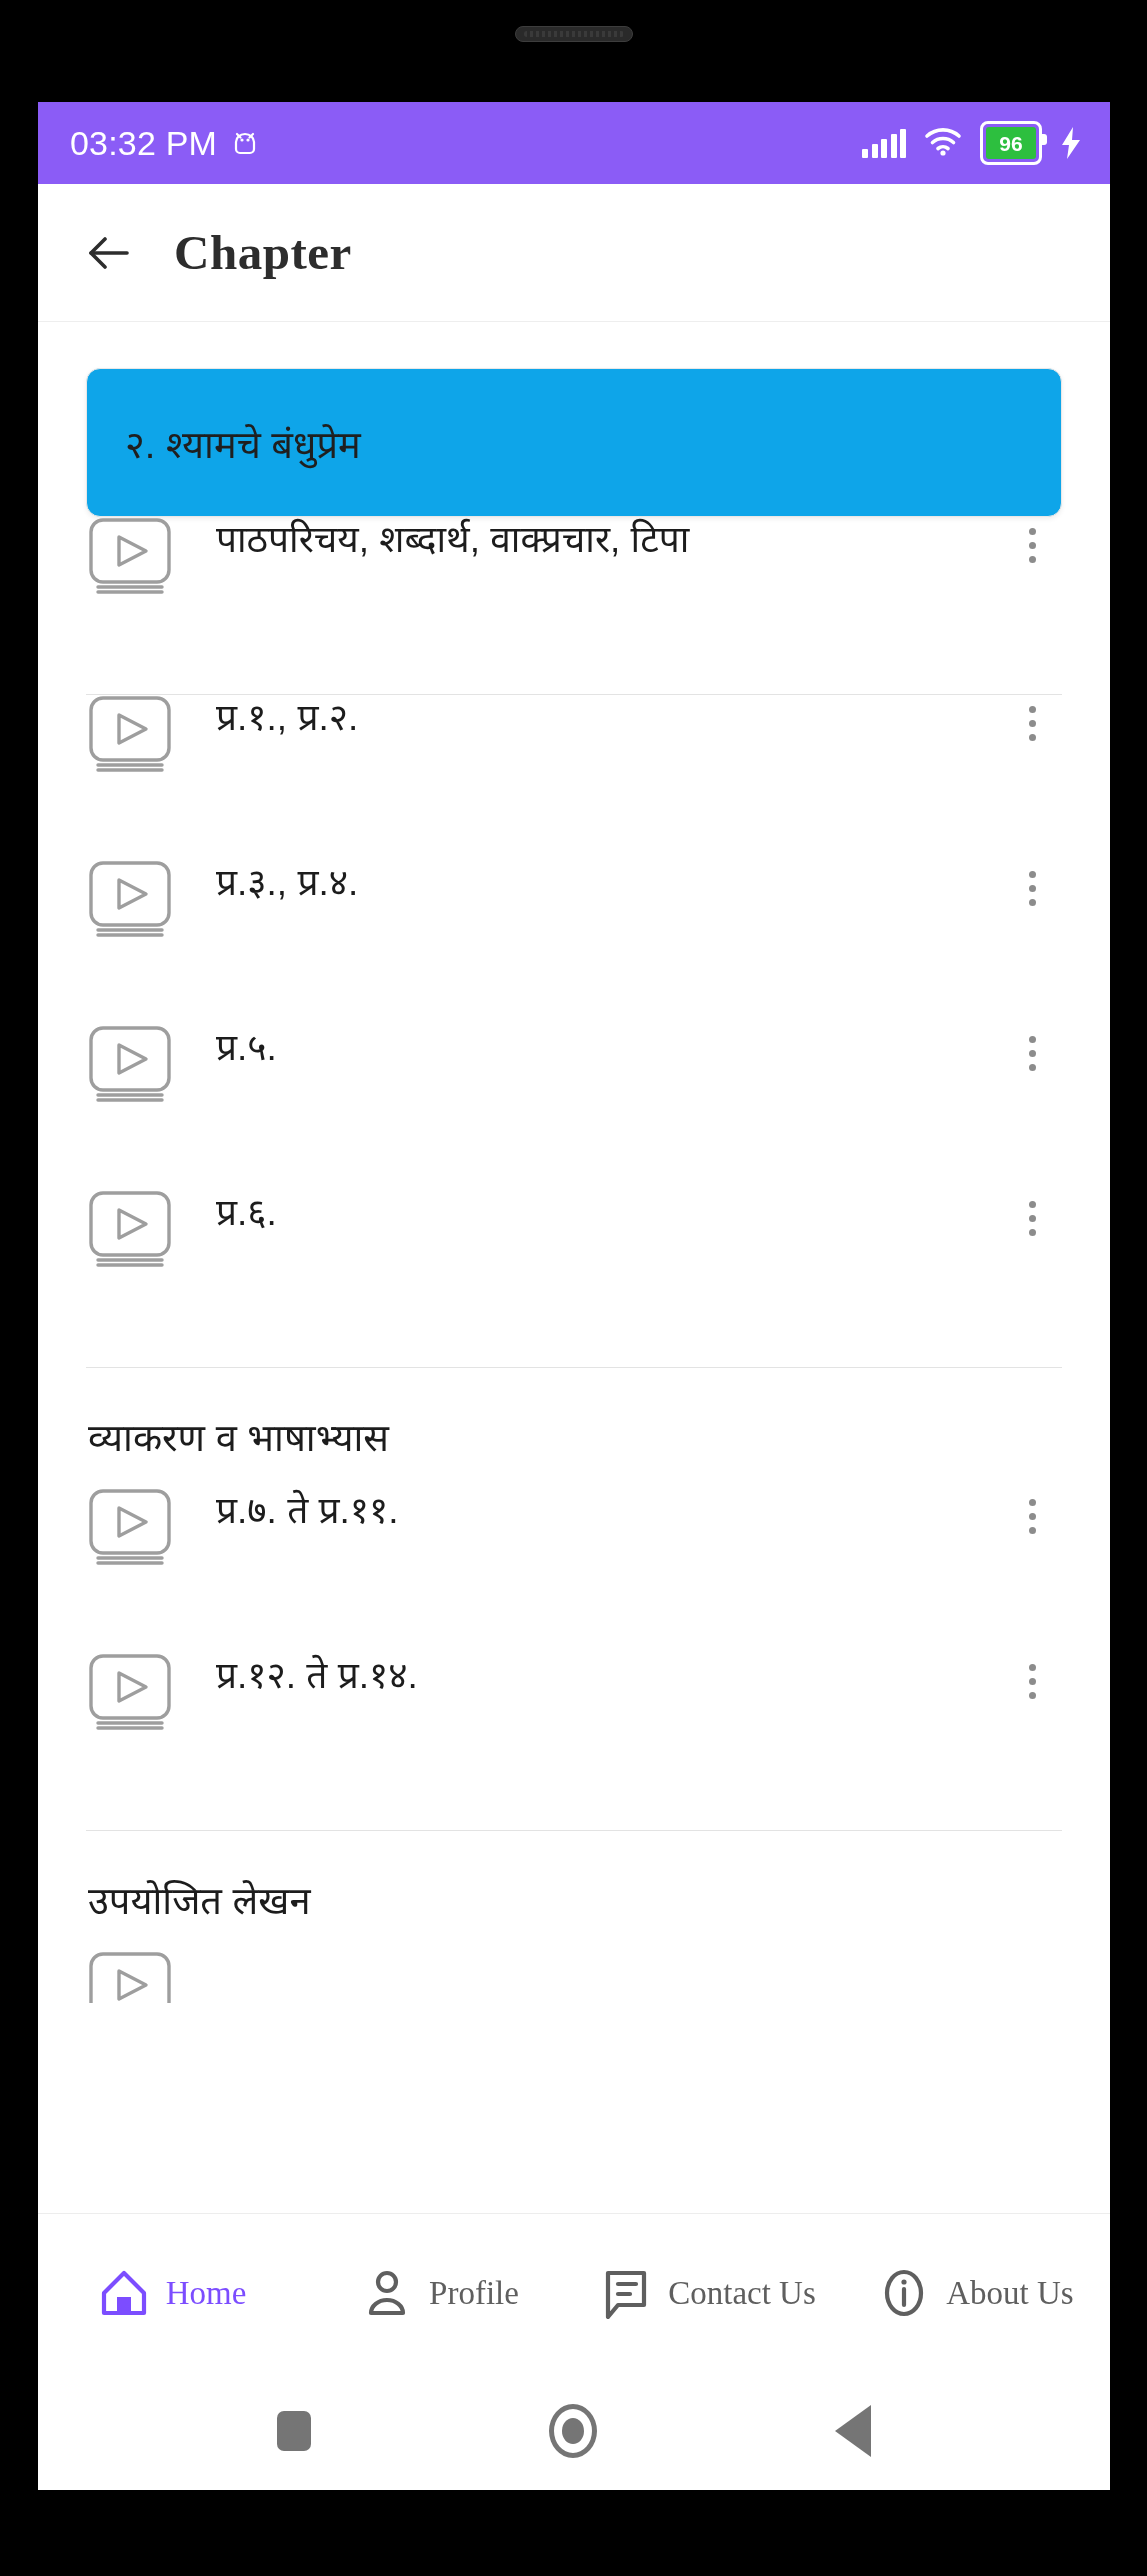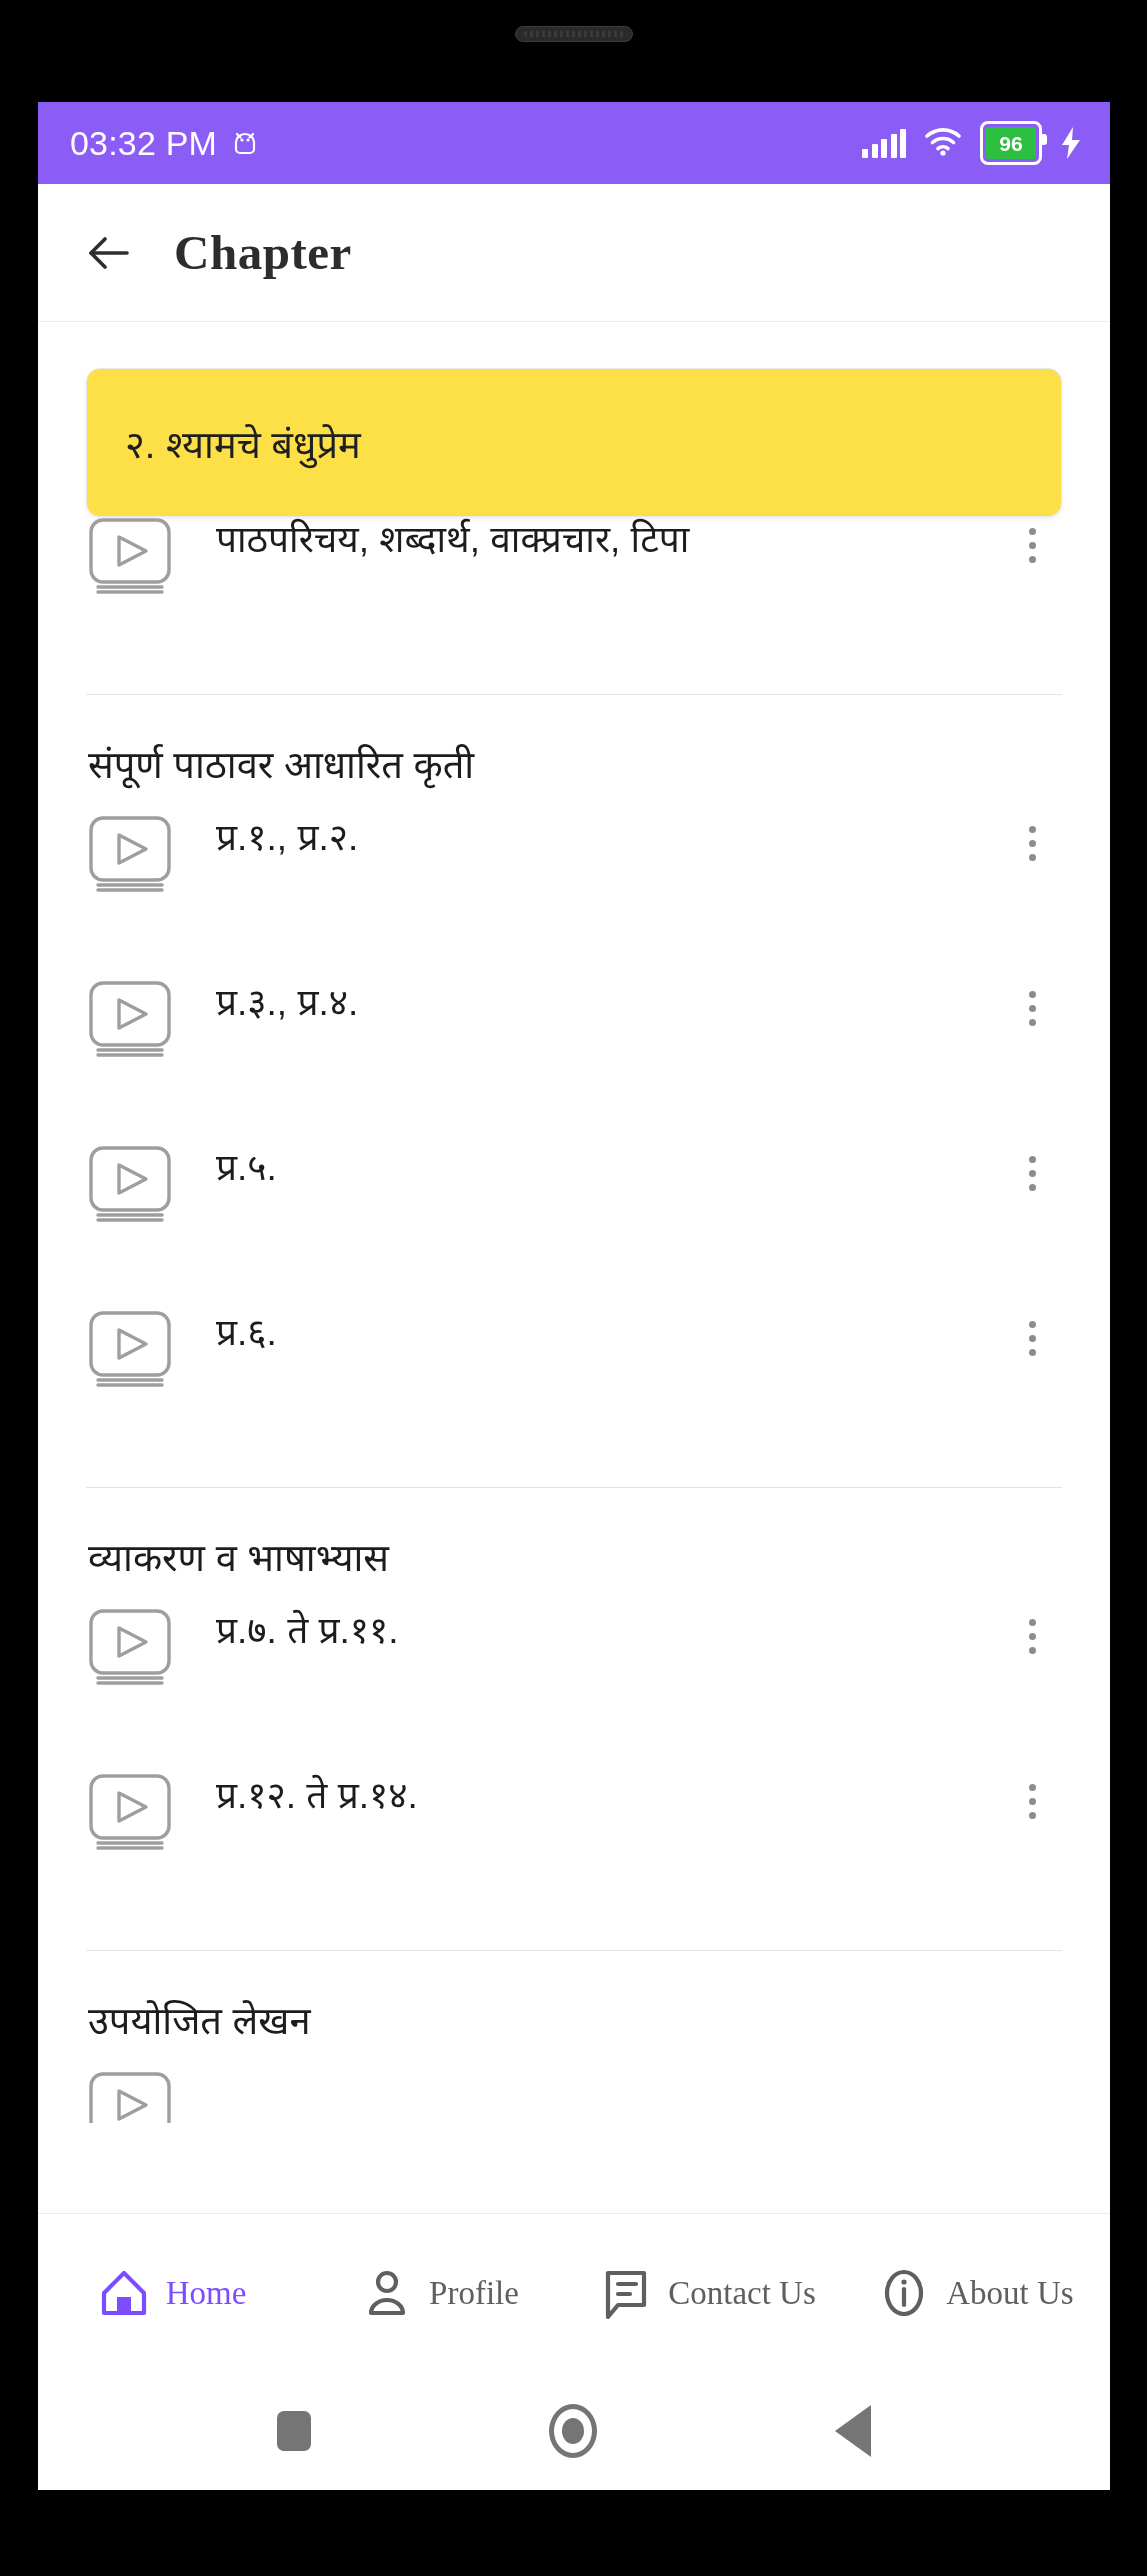--- a/index.html
+++ b/index.html
@@ -162,21 +162,21 @@
     flex: 1 1 auto;
     position: relative;
     overflow: hidden;
     background: #ffffff;
     padding: 0 48px;
   }
 
   .chapter-card {
     margin-top: 46px;
     height: 149px;
-    background: #fde047;
+    background: #0ea5e9;
     border: 1px solid #e8e8e8;
     border-radius: 14px;
     box-shadow: 0 2px 5px rgba(0,0,0,0.07);
     display: flex;
     align-items: center;
     padding: 0 38px;
   }
   .chapter-card .title {
     font-size: 38px;
     color: #1f1f1f;
@@ -376,21 +376,20 @@
         <span class="label">पाठपरिचय, शब्दार्थ, वाक्प्रचार, टिपा</span>
         <span class="kebab">
             <span></span>
             <span></span>
             <span></span>
           </span>
       </div>
 
       <div class="divider"></div>
 
-      <div class="section-head">संपूर्ण पाठावर आधारित कृती</div>
 
       <div class="row">
         <span class="vicon">
           <svg viewBox="0 0 96 78" width="96" height="78">
             <rect x="3" y="3" width="78" height="62" rx="12" ry="12" fill="none" stroke="#9e9e9e" stroke-width="3.4"></rect>
             <path d="M31 20 L58 34 L31 48 Z" fill="none" stroke="#9e9e9e" stroke-width="3.4" stroke-linejoin="round"></path>
             <line x1="10" y1="70" x2="74" y2="70" stroke="#9e9e9e" stroke-width="3.4" stroke-linecap="round"></line>
             <line x1="10" y1="75" x2="74" y2="75" stroke="#9e9e9e" stroke-width="3.4" stroke-linecap="round"></line>
           </svg>
         </span>

